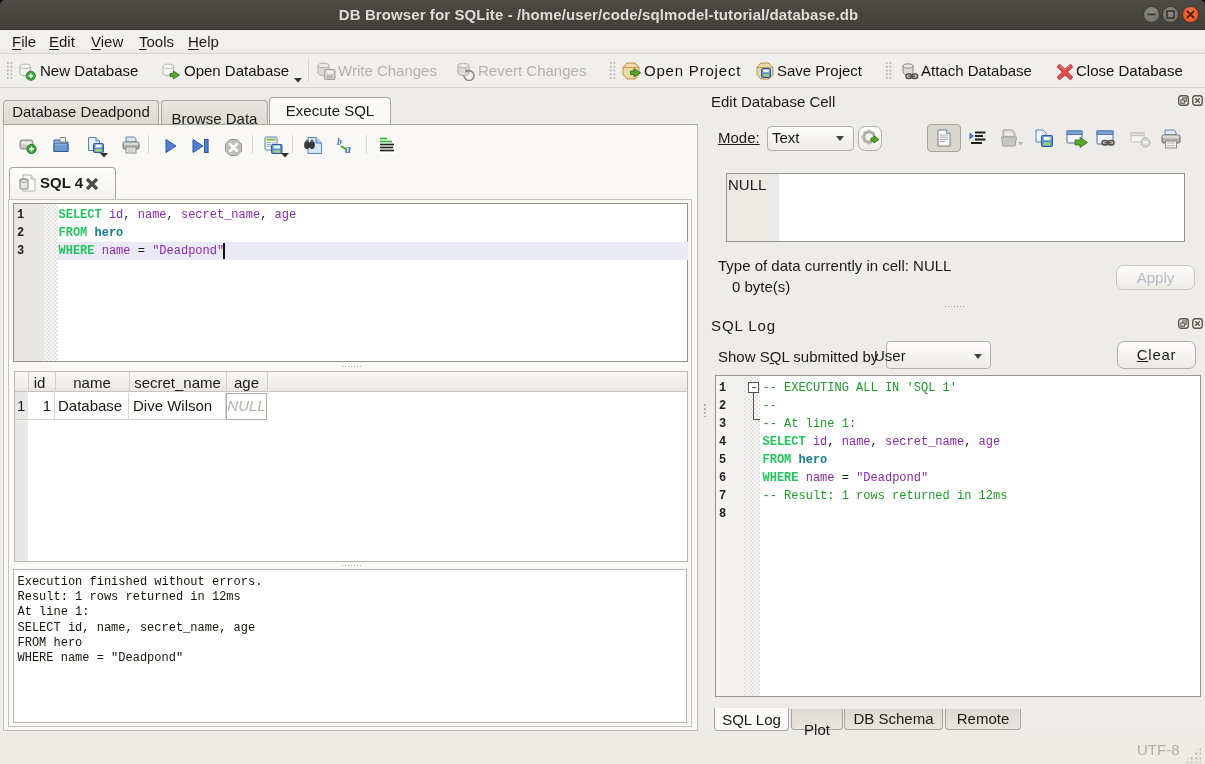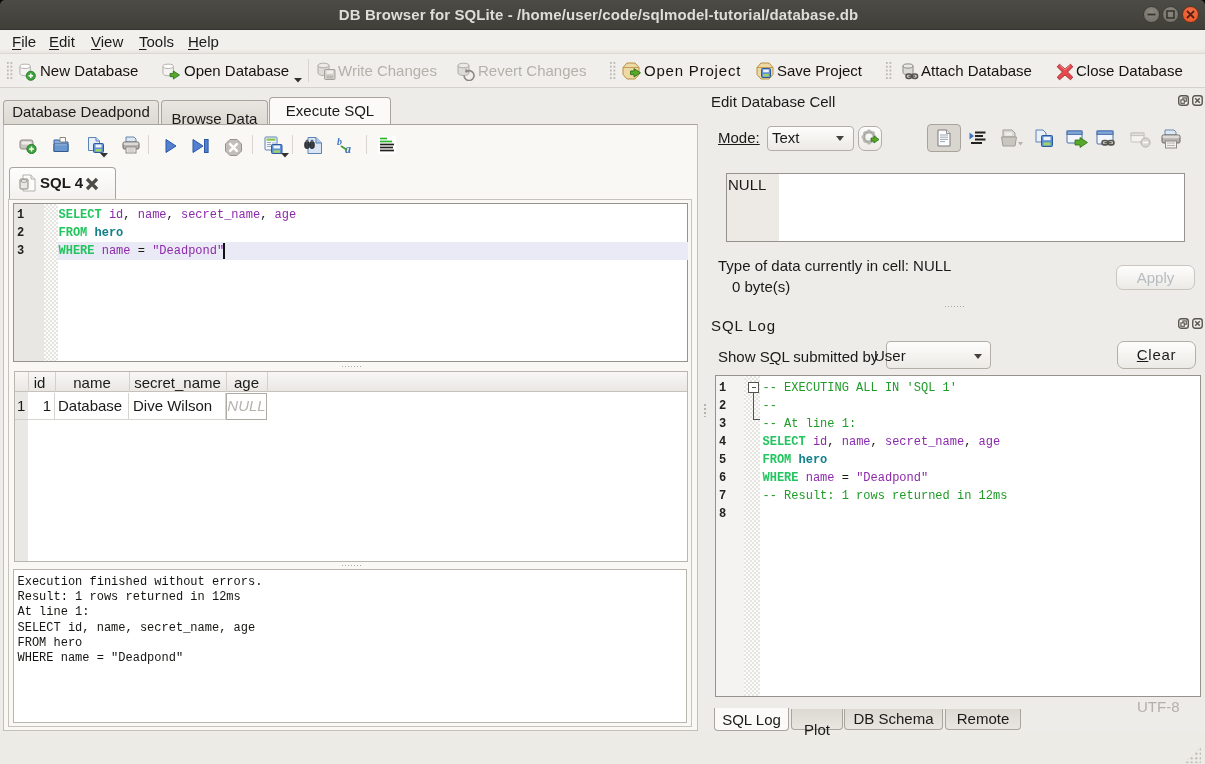--- a/index.html
+++ b/index.html
@@ -427,14 +427,14 @@
 <div class="abs" style="left:748px; top:382px; width:11px; height:11px; border:1px solid #55534e; background:#fff;"></div>
 <div class="abs" style="left:751.5px; top:387px; width:4px; height:1.2px; background:#55534e;"></div>
 <div class="abs" style="left:753px; top:393px; width:1.2px; height:27px; background:#55534e;"></div>
 <div class="abs" style="left:753px; top:419px; width:7px; height:1.2px; background:#55534e;"></div>
 
 <div class="abs btab active" style="left:714px; top:708px; width:75px; height:23px; padding-top:3px;">SQL Log</div>
 <div class="abs btab" style="left:791px; top:709px; width:52px; height:21px; padding-top:12px;">Plot</div>
 <div class="abs btab" style="left:844px; top:709px; width:99px; height:21px; padding-top:1px;">DB Schema</div>
 <div class="abs btab" style="left:945px; top:709px; width:76px; height:21px; padding-top:1px;">Remote</div>
 
-<div class="abs" style="left:1137px; top:698px; color:#b3b0ab;">UTF-8</div>
+<div class="abs" style="left:1137px; top:741px; color:#b3b0ab;">UTF-8</div>
 <div class="abs" style="left:1184px; top:746px; width:17px; height:17px; background-image:radial-gradient(circle,#bebbb5 1.1px,transparent 1.3px); background-size:4.5px 4.5px; background-position:1px 1px; clip-path:polygon(100% 0,100% 100%,0 100%);"></div>
 
 </body></html>

